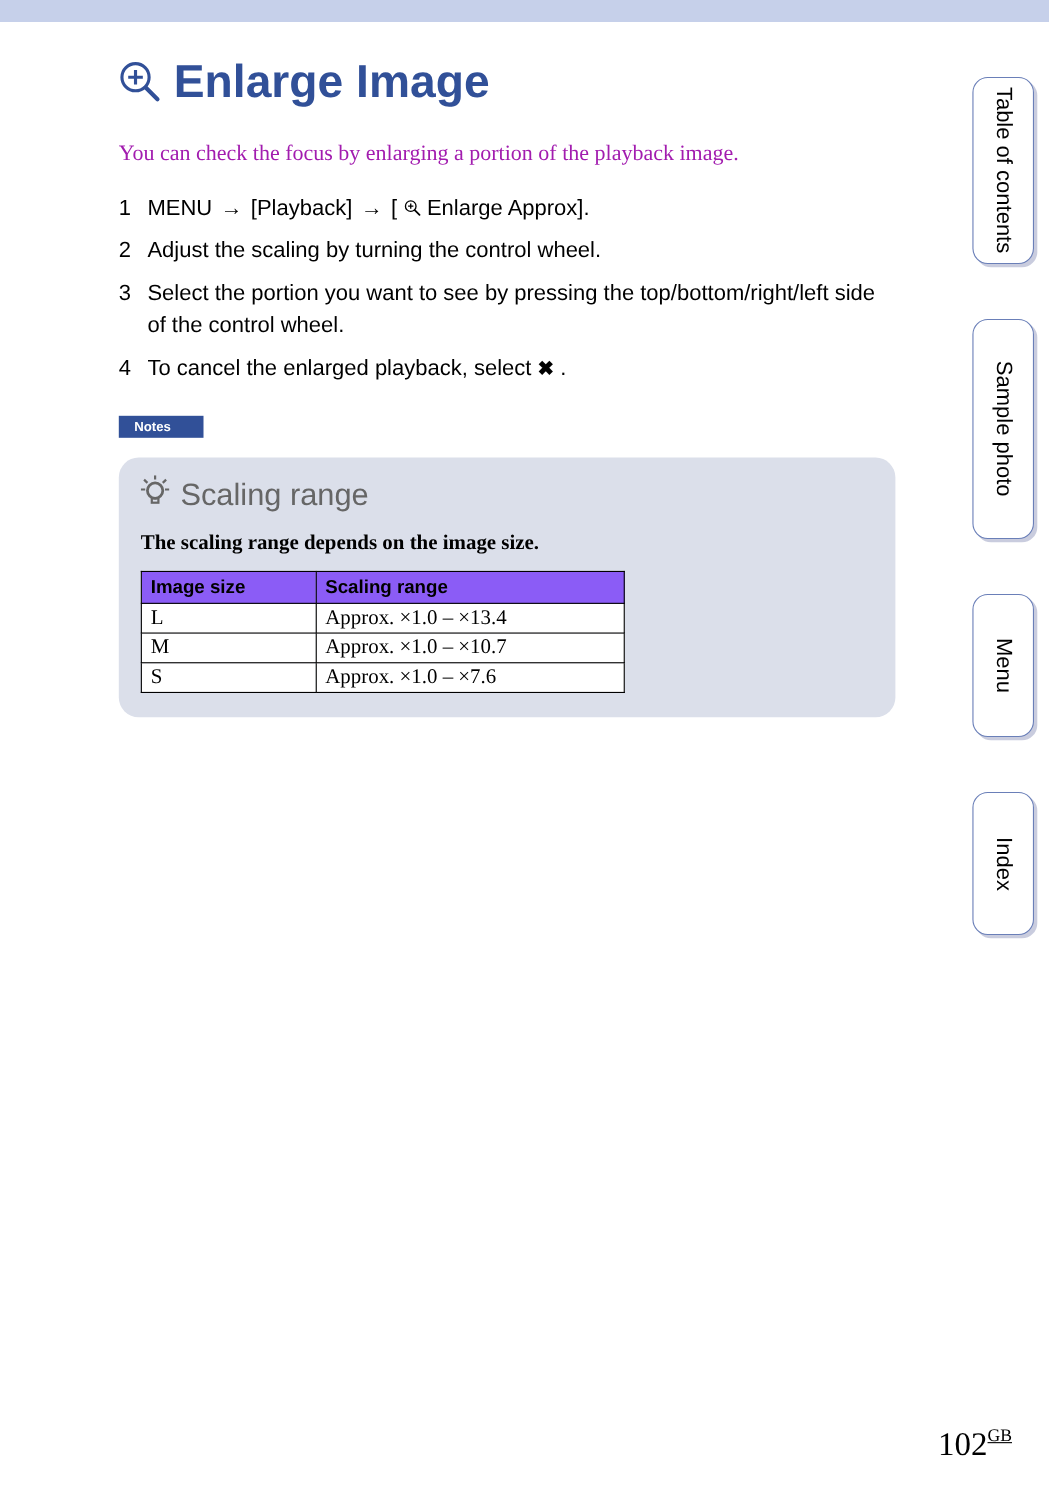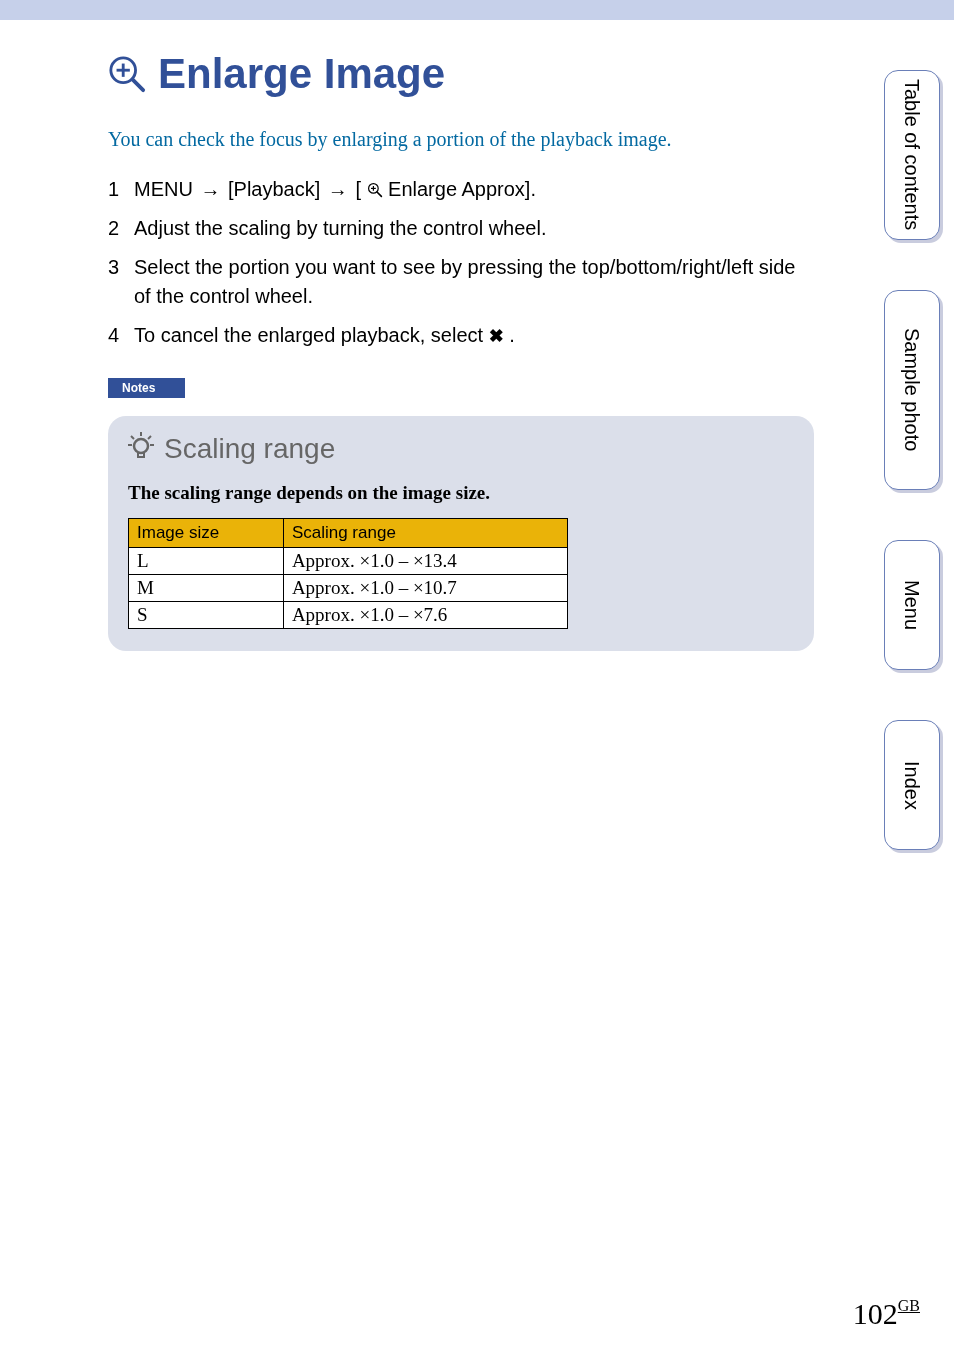--- a/index.html
+++ b/index.html
@@ -5,21 +5,21 @@
   * { box-sizing: border-box; margin: 0; padding: 0; }
   html, body { width: 954px; height: 1357px; background: #fff; font-family: Arial, Helvetica, sans-serif; }
   .topbar { width: 100%; height: 20px; background: #c6d0ea; }
   .page { position: relative; width: 954px; height: 1337px; border-radius: 30px; }
   .content { padding: 20px 140px 0 108px; }
 
   .title-row { display: flex; align-items: center; gap: 12px; margin-bottom: 30px; margin-top: 10px; }
   .title-icon svg { display: block; }
   .title-text { font-size: 42px; font-weight: bold; color: #315098; font-family: Arial, Helvetica, sans-serif; }
 
-  .intro { font-family: "Times New Roman", Times, serif; font-size: 20px; color: #0369a1; margin-bottom: 24px; }
+  .intro { font-family: "Times New Roman", Times, serif; font-size: 20px; color: #a21caf; margin-bottom: 24px; }
 
   .steps { list-style: none; }
   .steps li { display: flex; font-size: 20px; color: #000; margin-bottom: 10px; line-height: 1.45; }
   .steps li .num { width: 26px; flex-shrink: 0; }
   .steps li .body { flex: 1; }
   .arrow { display: inline-block; font-weight: bold; padding: 0 2px; }
   .mag-small svg { vertical-align: -2px; }
   .x-icon { font-weight: bold; font-size: 18px; }
 
   .notes-box { display: inline-block; background: #315098; color: #fff; font-weight: bold; font-size: 12px; padding: 3px 30px 3px 14px; margin-top: 18px; margin-left: 0px; }
@@ -27,21 +27,21 @@
   .notes-list li { list-style: none; font-family: "Times New Roman", Times, serif; font-size: 18px; color: #000; margin-bottom: 2px; display: flex; }
   .notes-list li::before { content: "•"; margin: 0 10px 0 2px; }
 
   .tip-panel { background: #dbdfea; border-radius: 18px; margin-top: 18px; padding: 16px 12px 22px 20px; }
   .tip-title-row { display: flex; align-items: center; gap: 10px; margin-bottom: 16px; }
   .tip-title { font-size: 28px; color: #666; }
   .tip-desc { font-family: "Times New Roman", Times, serif; font-size: 19px; color: #000; margin-bottom: 14px; font-weight: bold; }
 
   .scaling-table { border-collapse: collapse; width: 440px; }
   .scaling-table th, .scaling-table td { border: 1px solid #000; text-align: left; vertical-align: middle; }
-  .scaling-table th { background: #eab308; font-weight: normal; font-size: 17px; padding: 4px 8px; }
+  .scaling-table th { background: #8b5cf6; font-weight: bold; font-size: 17px; padding: 4px 8px; }
   .scaling-table td { background: #fff; font-family: "Times New Roman", Times, serif; font-size: 19px; padding: 2px 8px; }
 
   .side-tabs { position: absolute; right: 14px; top: 50px; width: 56px; }
   .tab { width: 56px; border: 1.5px solid #6a7fb8; border-radius: 14px; background: #fff; display: flex; align-items: center; justify-content: center; margin-bottom: 50px; box-shadow: 3px 3px 0 rgba(100,110,160,0.35); cursor: pointer; }
   .tab.t1 { height: 170px; }
   .tab.t2 { height: 200px; }
   .tab.t3 { height: 130px; }
   .tab.t4 { height: 130px; }
   .tab span { writing-mode: vertical-rl; font-size: 20px; color: #000; text-align: center; line-height: 1.1; }
 

